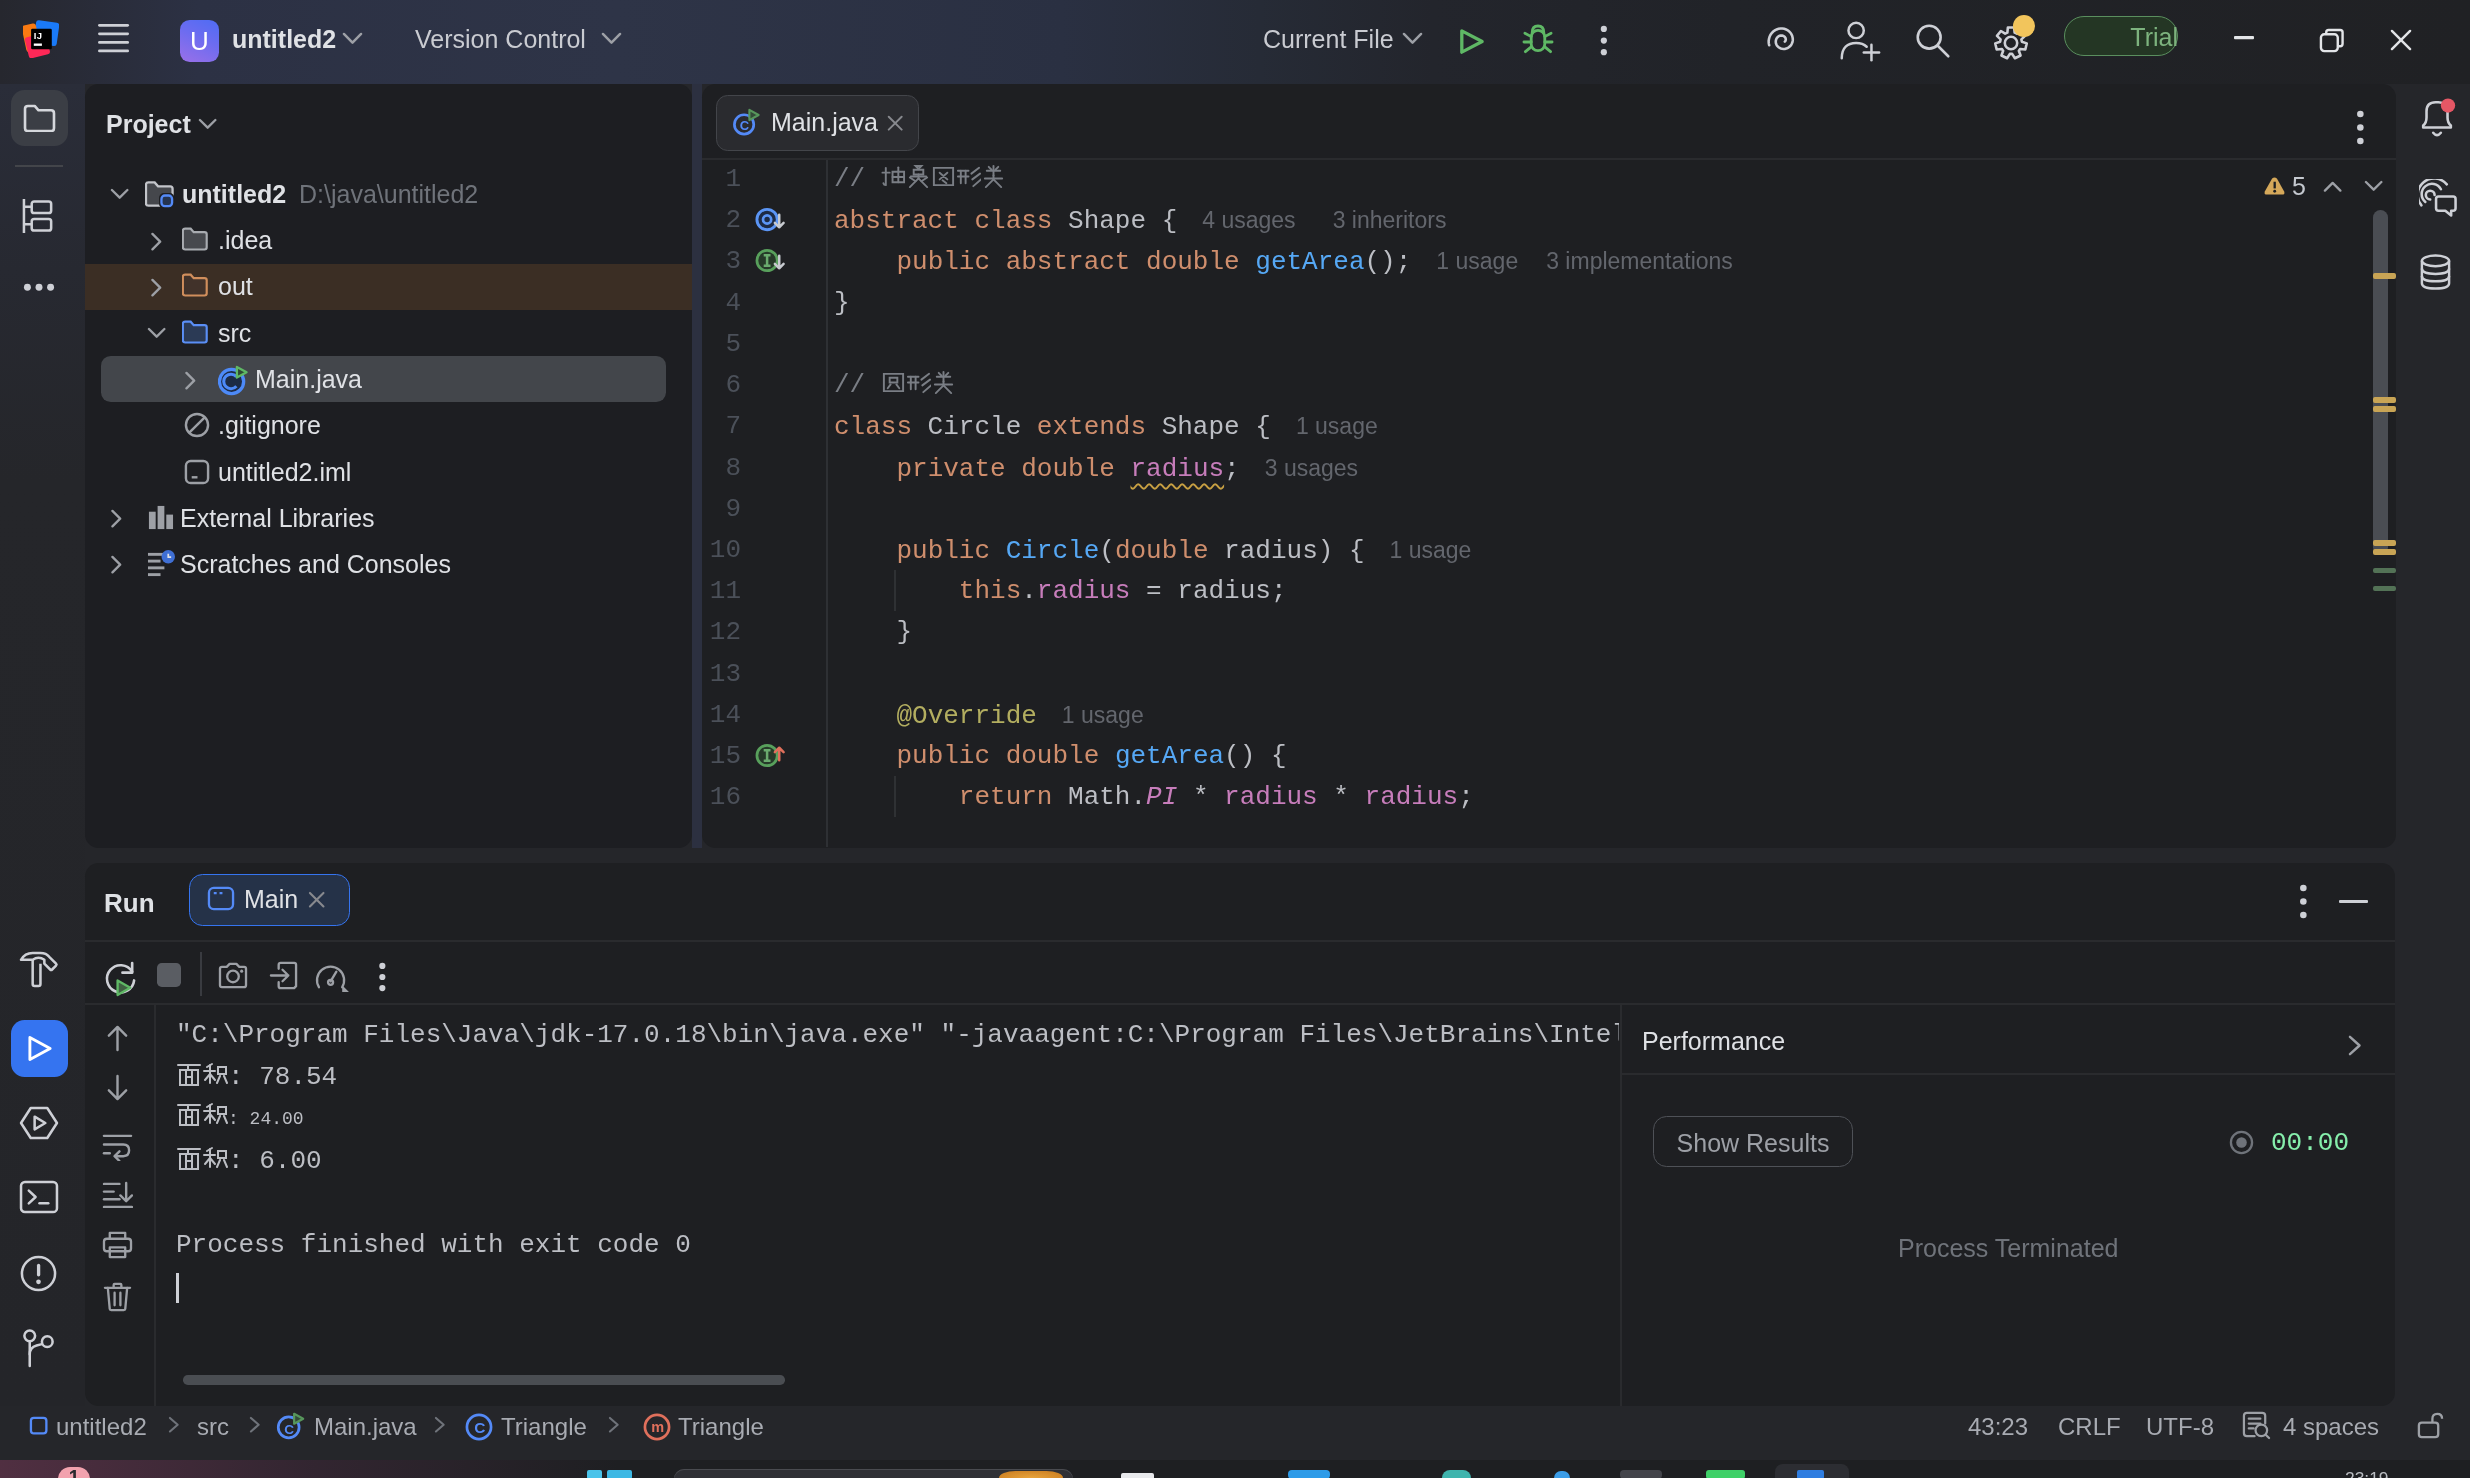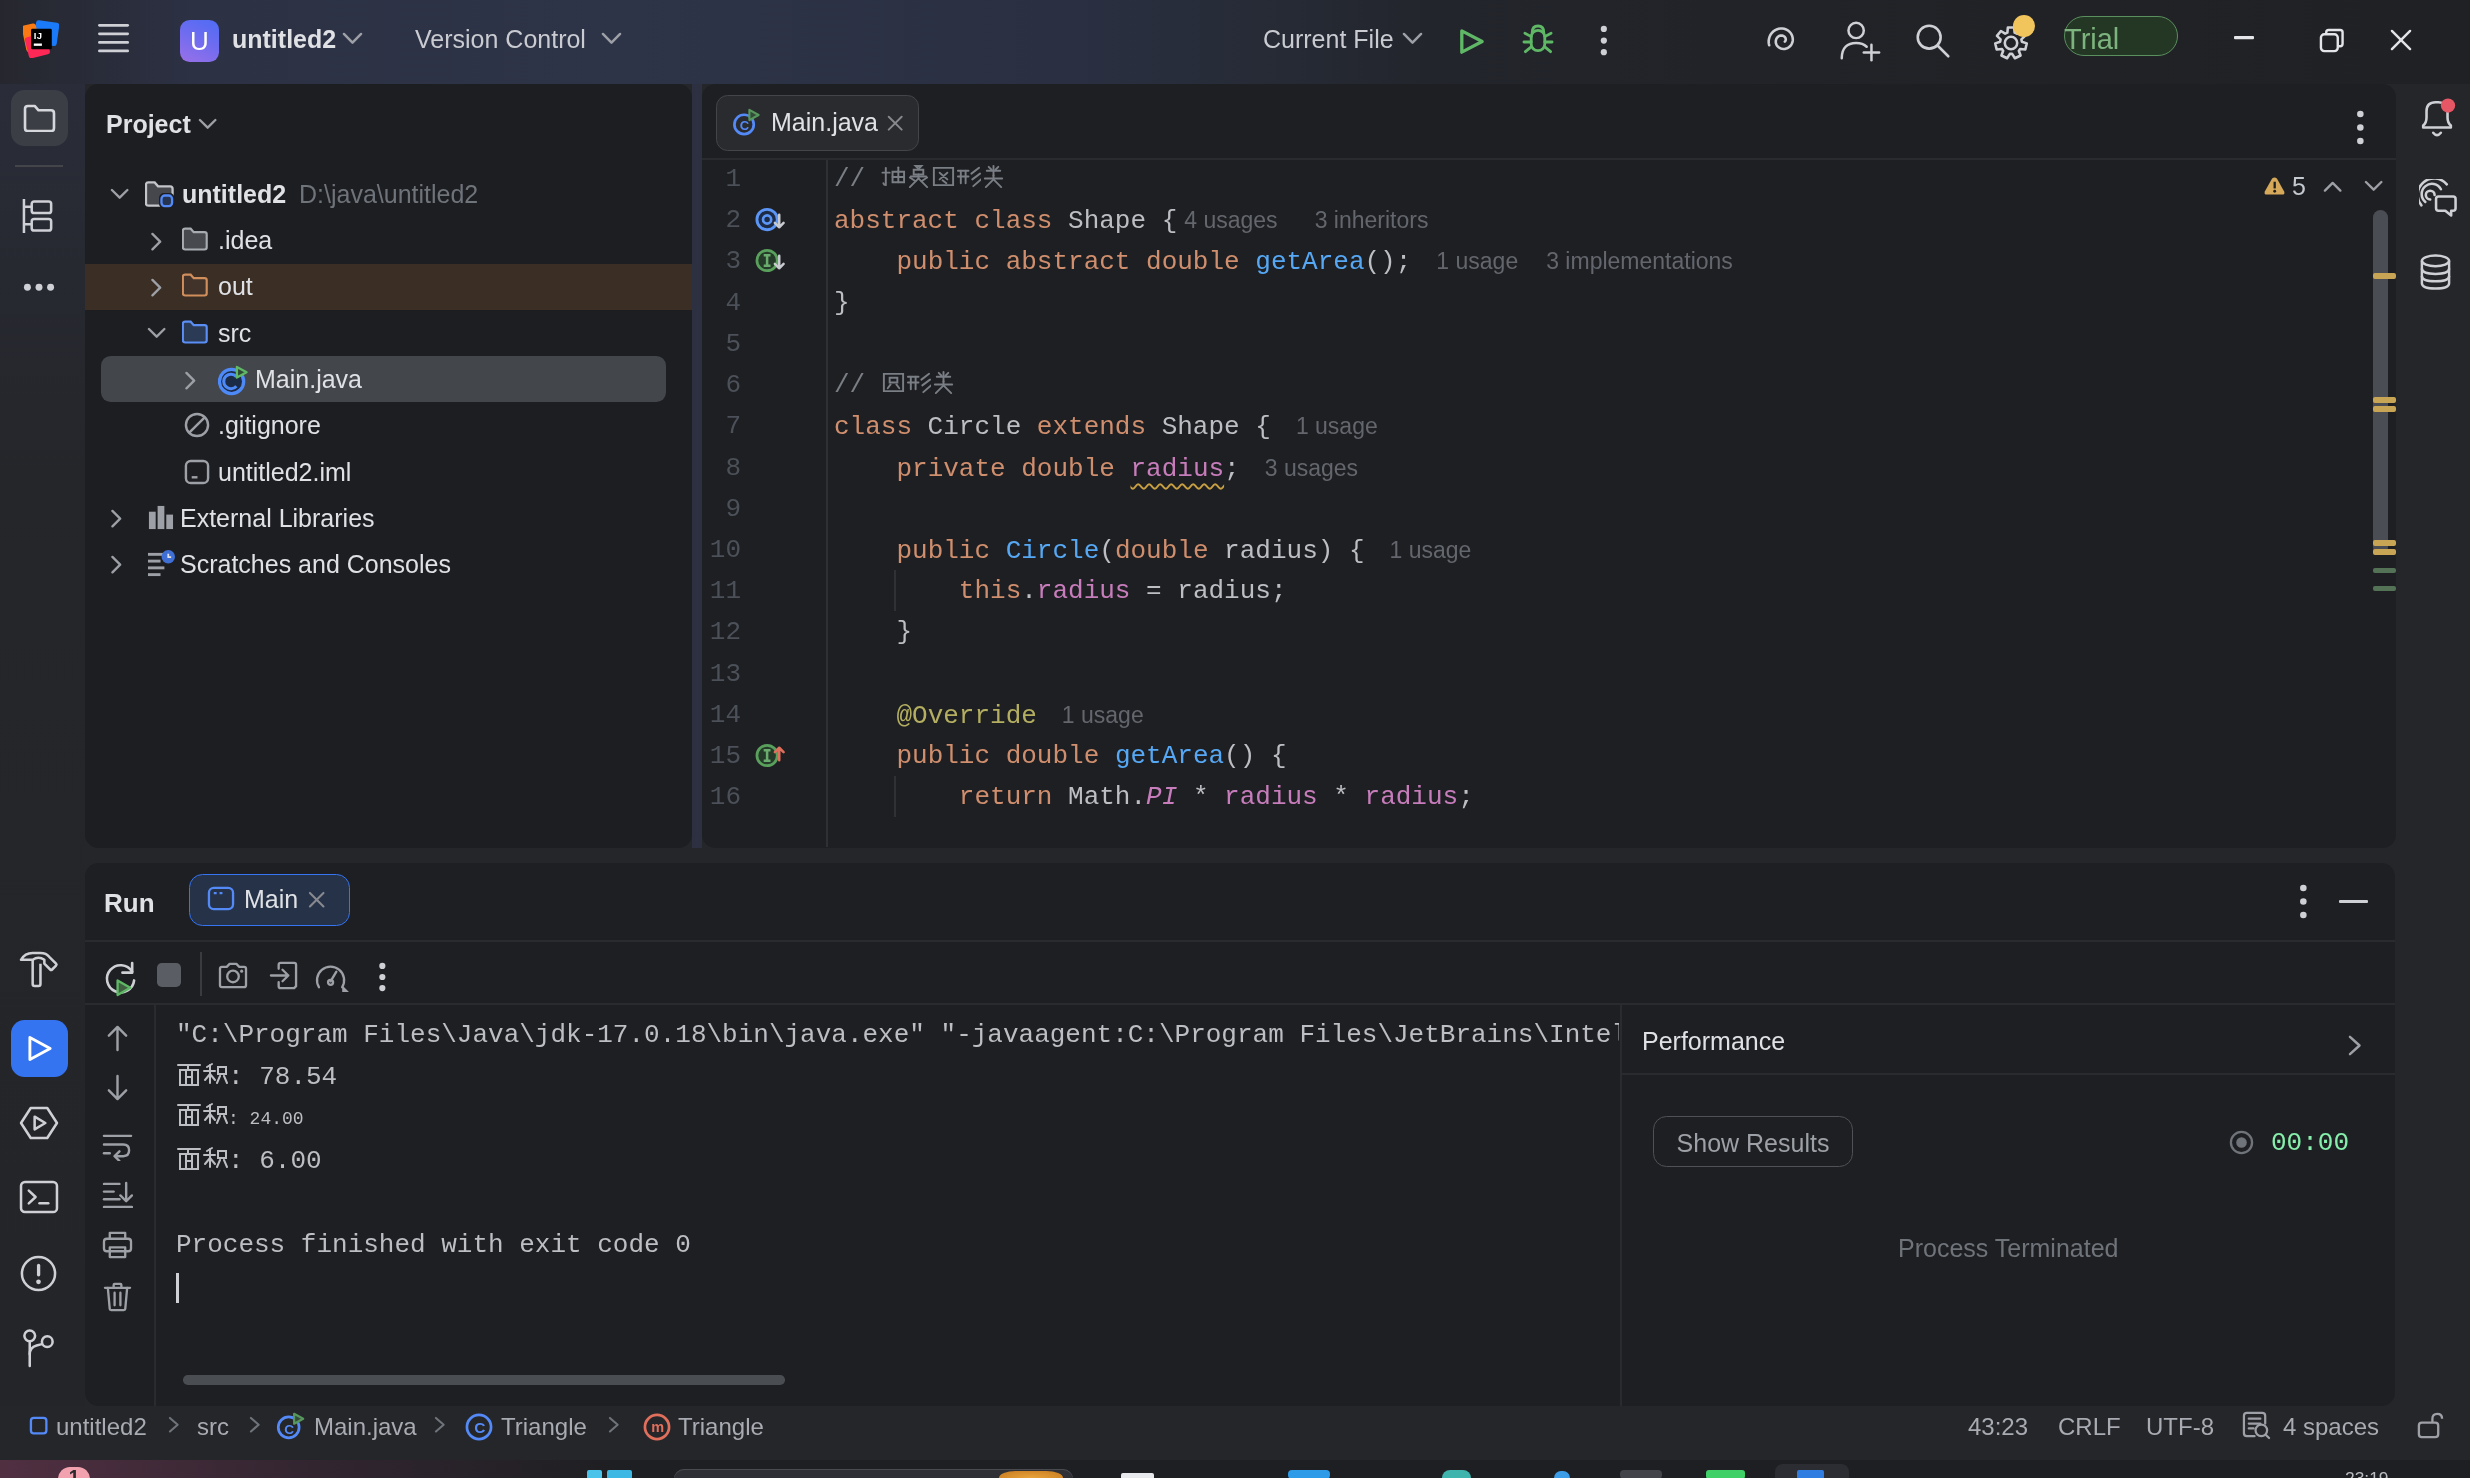--- a/index.html
+++ b/index.html
@@ -115,21 +115,21 @@
 
   <svg class="abs" style="left:1989px;top:22px" width="44" height="42" viewBox="0 0 44 44">
     <g stroke="#ced0d6" stroke-width="2.7" fill="none">
         <circle cx="22" cy="22" r="6.5"></circle>
         <path d="M18.7 5.8 L25.3 5.8 L25.8 11.2 L28.1 12.2 L32.6 9.4 L36.7 14.5 L32.9 18.2 L33.4 20.7 L38.5 22.4 L37.0 28.8 L31.7 28.2 L30.2 30.1 L32.0 35.1 L26.1 38.0 L23.2 33.4 L20.8 33.4 L17.9 38.0 L12.0 35.1 L13.8 30.1 L12.3 28.2 L7.0 28.8 L5.5 22.4 L10.6 20.7 L11.1 18.2 L7.3 14.5 L11.4 9.4 L15.9 12.2 L18.2 11.2 Z" stroke-linejoin="round"></path>
       </g>
   </svg>
   <div class="abs" style="left:2013px;top:15.4px;width:22px;height:22px;border-radius:50%;background:#f2c55c;"></div>
 
   <div class="abs" style="left:2064px;top:16.4px;width:114px;height:40px;border:1.9px solid #5a8f5e;border-radius:21px;box-sizing:border-box;background:#243624;"></div>
-  <div class="t" style="left:2064px;top:23px;width:114px;text-align:left;color:#7db37e;font-size:29px;">Trial</div>
+  <div class="t" style="left:2064px;top:23px;width:114px;text-align:right;color:#7db37e;font-size:25px;">Trial</div>
 
   <svg class="abs" style="left:2234px;top:36px" width="20" height="3.9" viewBox="0 0 21 4">
       <rect width="21" height="3.4" rx="1" fill="#e3e5e8"></rect>
     </svg>
   <svg class="abs" style="left:2319px;top:28px" width="26" height="25" viewBox="0 0 27 26">
     <g stroke="#e3e5e8" stroke-width="2.5" fill="none">
         <path d="M7.5 6 L7.5 4.5 Q7.5 2 10 2 L22 2 Q24.5 2 24.5 4.5 L24.5 16.5 Q24.5 19 22 19 L20.5 19"></path>
         <rect x="2" y="6.5" width="17.5" height="17.5" rx="3.5"></rect>
       </g>
   </svg>
@@ -402,21 +402,21 @@
       </svg><svg style="display:inline-block;vertical-align:-2.9px" width="25" height="25" viewBox="0 0 26 26">
         <g stroke="#7a7e85" stroke-width="2.0" fill="none" stroke-linecap="round">
           <path d="M13 2 V12"></path>
           <path d="M6 7 H20"></path>
           <path d="M8 3 L11 6 M18 3 L15 6"></path>
           <path d="M4 15 H22"></path>
           <path d="M13 12 V16"></path>
           <path d="M13 16 L5 24 M13 16 L21 24"></path>
         </g>
       </svg></div>
-    <div class="crow mono" style="left:834px;top:199px;"><span class="kw">abstract class</span> Shape {<span class="hint"><span style="margin-left:7px">4 usages</span><span style="margin-left:37px">3 inheritors</span></span></div>
+    <div class="crow mono" style="left:834px;top:199px;"><span class="kw">abstract class</span> Shape {<span class="hint"><span style="margin-left:25px">4 usages</span><span style="margin-left:37px">3 inheritors</span></span></div>
     <div class="crow mono" style="left:834px;top:240px;">    <span class="kw">public abstract double</span> <span class="fn">getArea</span>();<span class="hint"><span style="margin-left:25px">1 usage</span><span style="margin-left:28px">3 implementations</span></span></div>
     <div class="crow mono" style="left:834px;top:282px;">}</div>
     <div class="crow mono" style="left:834px;top:364px;"><span class="cmt">// </span><svg style="display:inline-block;vertical-align:-2.9px" width="25" height="25" viewBox="0 0 26 26">
         <g stroke="#7a7e85" stroke-width="2.0" fill="none" stroke-linecap="round">
           <path d="M3 4 H23 V22 H3 Z"></path>
           <path d="M9 8 H17 V13 H9 Z"></path>
           <path d="M10 15 L7 19 M16 15 L19 19"></path>
         </g>
       </svg><svg style="display:inline-block;vertical-align:-2.9px" width="25" height="25" viewBox="0 0 26 26">
         <g stroke="#7a7e85" stroke-width="2.0" fill="none" stroke-linecap="round">

